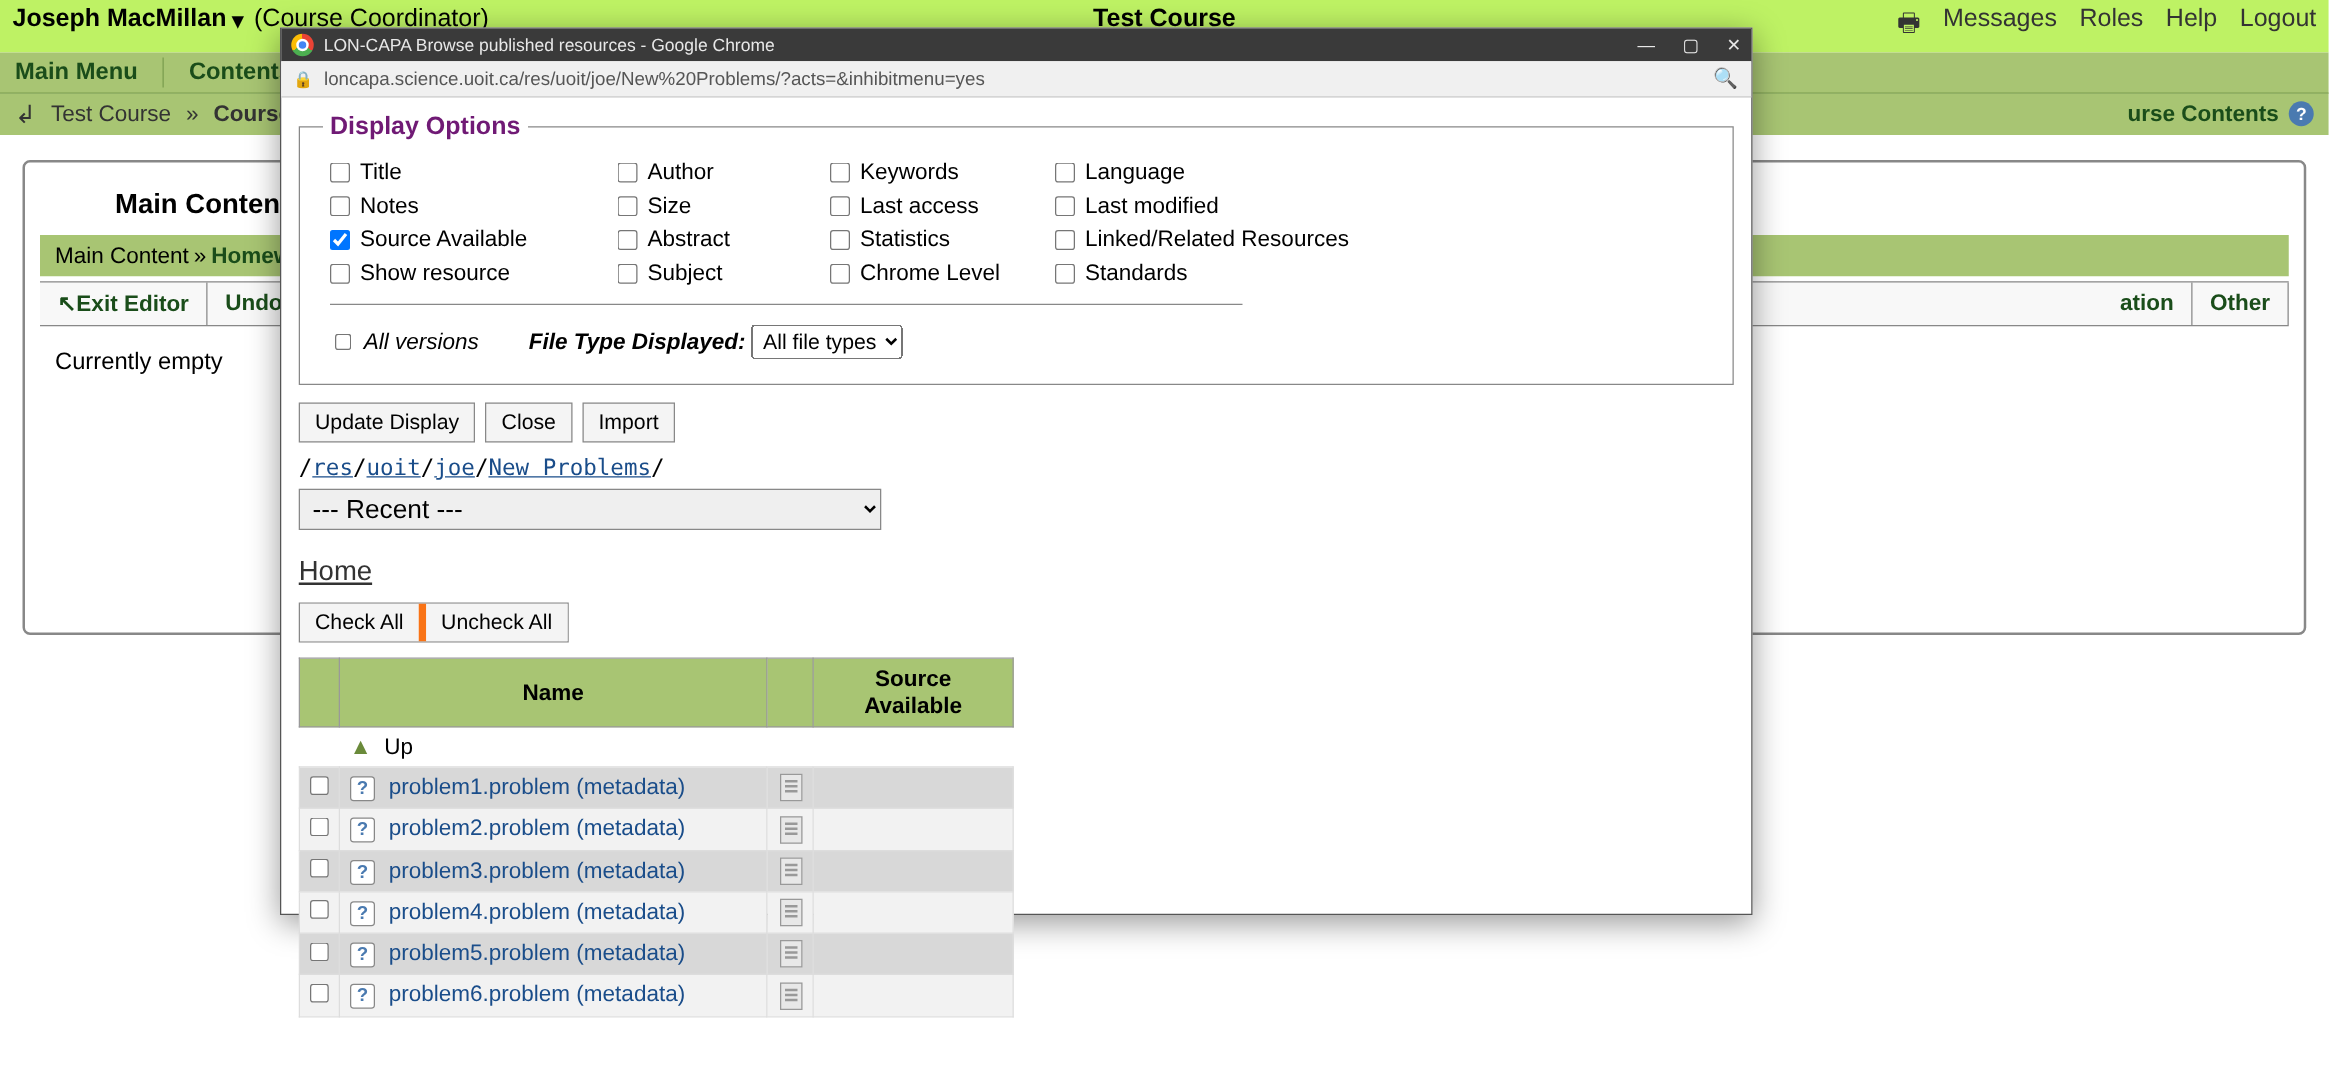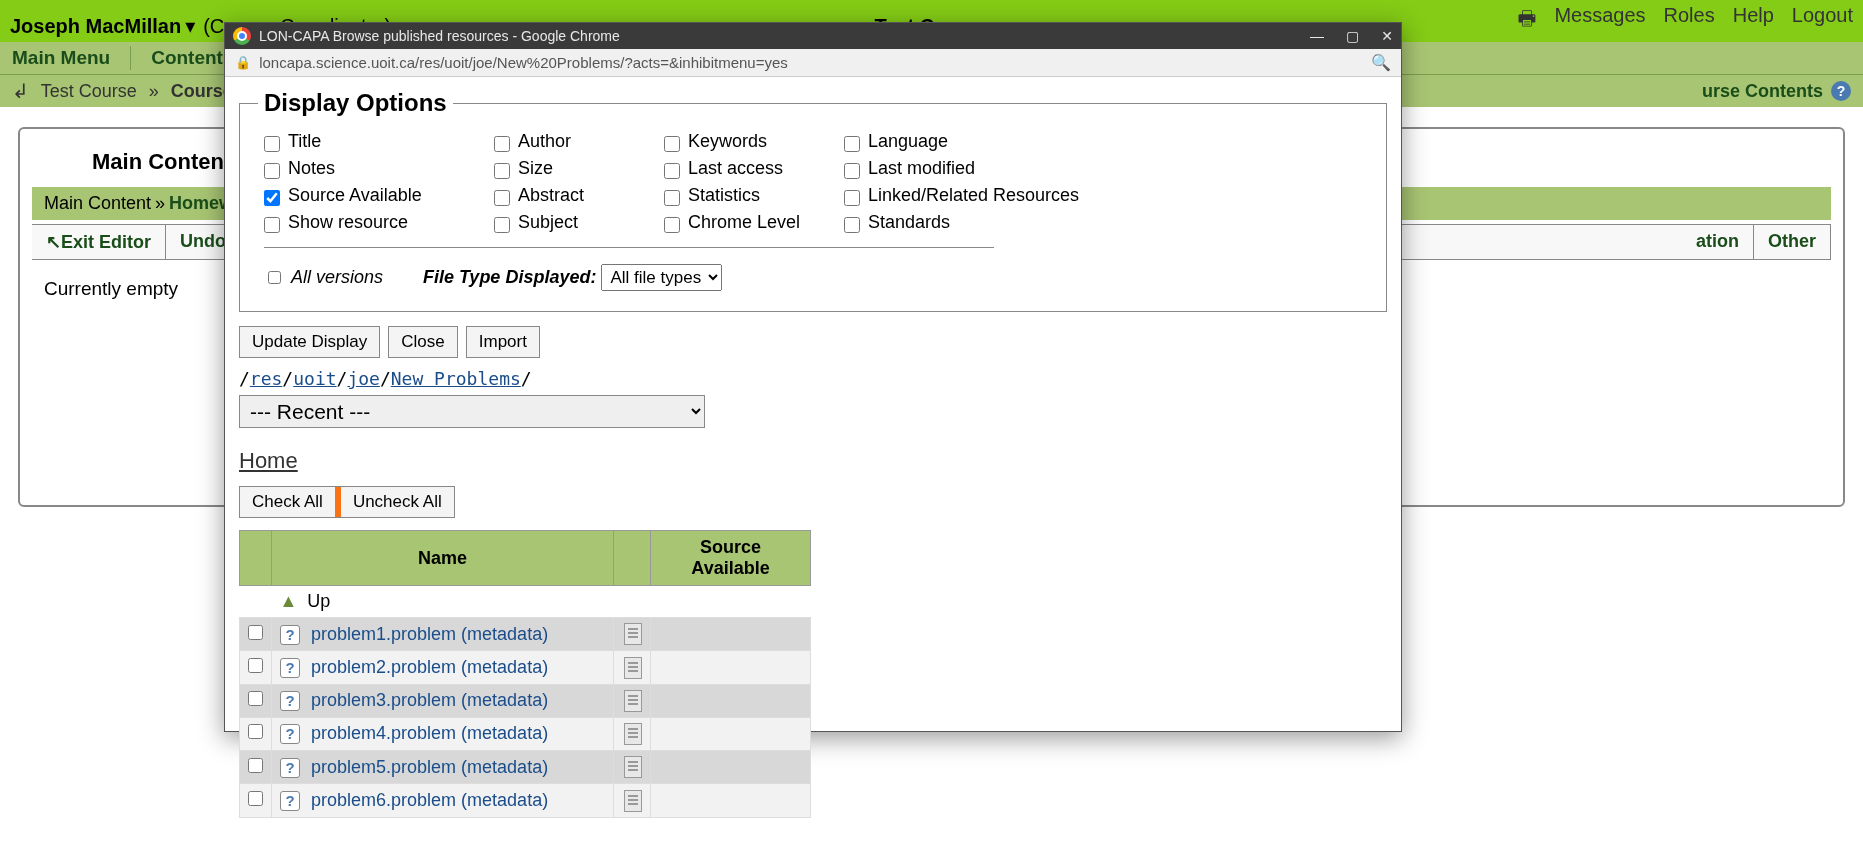--- a/index.html
+++ b/index.html
@@ -1,19 +1,19 @@
 <!DOCTYPE html>
 <html><head>
 <meta charset="utf-8">
 <style>
 * { box-sizing: border-box; margin: 0; padding: 0; }
 body { font-family: Arial, sans-serif; font-size: 16px; background: #fff; width: 1863px; height: 866px; position: relative; overflow: hidden; }
 
 
-.top-header { display: flex; align-items: flex-end; padding: 4px 10px; background: #84cc16; font-size: 20px; }
+.top-header { display: flex; align-items: flex-start; padding: 4px 10px; background: #bef264; font-size: 20px; }
 .top-header .user { font-weight: bold; }
 .top-header .role { margin-left: 8px; }
 .top-header .course-title { font-weight: bold; position: absolute; left: 50%; transform: translateX(-50%); }
 .top-header .right-links { margin-left: auto; display: flex; gap: 18px; }
 .top-header .right-links span { color: #333; }
 
 
 .menu-bar { background: #a8c573; display: flex; align-items: center; padding: 4px 12px; font-size: 19px; font-weight: bold; color: #1a4d1a; gap: 16px; border-bottom: 1px solid #7a9d4f; }
 .menu-bar .sep { border-left: 1px solid #7a9d4f; height: 24px; margin: 0 4px; }
 .breadcrumb-bar { background: #a8c573; display: flex; align-items: center; padding: 4px 12px; font-size: 18px; color: #333; justify-content: space-between; }
@@ -42,23 +42,23 @@
 .popup-titlebar .chrome-icon::after { content:''; position:absolute; inset:4px; background:#4285f4; border-radius:50%; border:2px solid #fff;}
 .popup-titlebar .win-controls { margin-left: auto; display: flex; gap: 22px; font-size: 14px; }
 .popup-addrbar { background: #f0f0f0; border-bottom: 1px solid #ccc; display: flex; align-items: center; padding: 4px 10px; font-size: 15px; color: #555; gap: 8px; }
 .popup-addrbar .lock { font-size: 13px; }
 .popup-addrbar .zoom { margin-left: auto; font-size: 16px; }
 
 .popup-body { padding: 12px 14px; }
 
 
 fieldset.display-opts { border: 1px solid #888; padding: 10px 18px 14px 18px; margin-bottom: 14px; }
-fieldset.display-opts legend { font-size: 24px; font-weight: bold; color: #000000; padding: 0 6px; }
+fieldset.display-opts legend { font-size: 20px; font-weight: bold; color: #701a75; padding: 0 6px; }
 .opts-grid { display: grid; grid-template-columns: 200px 140px 150px 260px; gap: 6px 30px; font-size: 18px; padding: 4px 6px; }
-.opts-grid label { display: flex; align-items: flex-end; gap: 8px; white-space: nowrap; }
+.opts-grid label { display: flex; align-items: center; gap: 8px; white-space: nowrap; }
 .opts-grid input[type=checkbox] { width: 16px; height: 16px; }
 .opts-hr { border: none; border-top: 1px solid #888; margin: 10px 6px; width: 730px;}
 .opts-bottom { display: flex; align-items: center; gap: 40px; padding: 6px 10px; font-size: 18px; }
 .opts-bottom .allver { display: flex; align-items: center; gap: 10px; font-style: italic; }
 .opts-bottom .filetype-label { font-style: italic; font-weight: bold; }
 .opts-bottom select { font-size: 17px; padding: 2px 4px; }
 
 
 .btn-row { display: flex; gap: 8px; margin: 10px 0; }
 .btn { background: #f4f4f4; border: 1px solid #888; padding: 5px 12px; font-size: 17px; cursor: pointer; }

